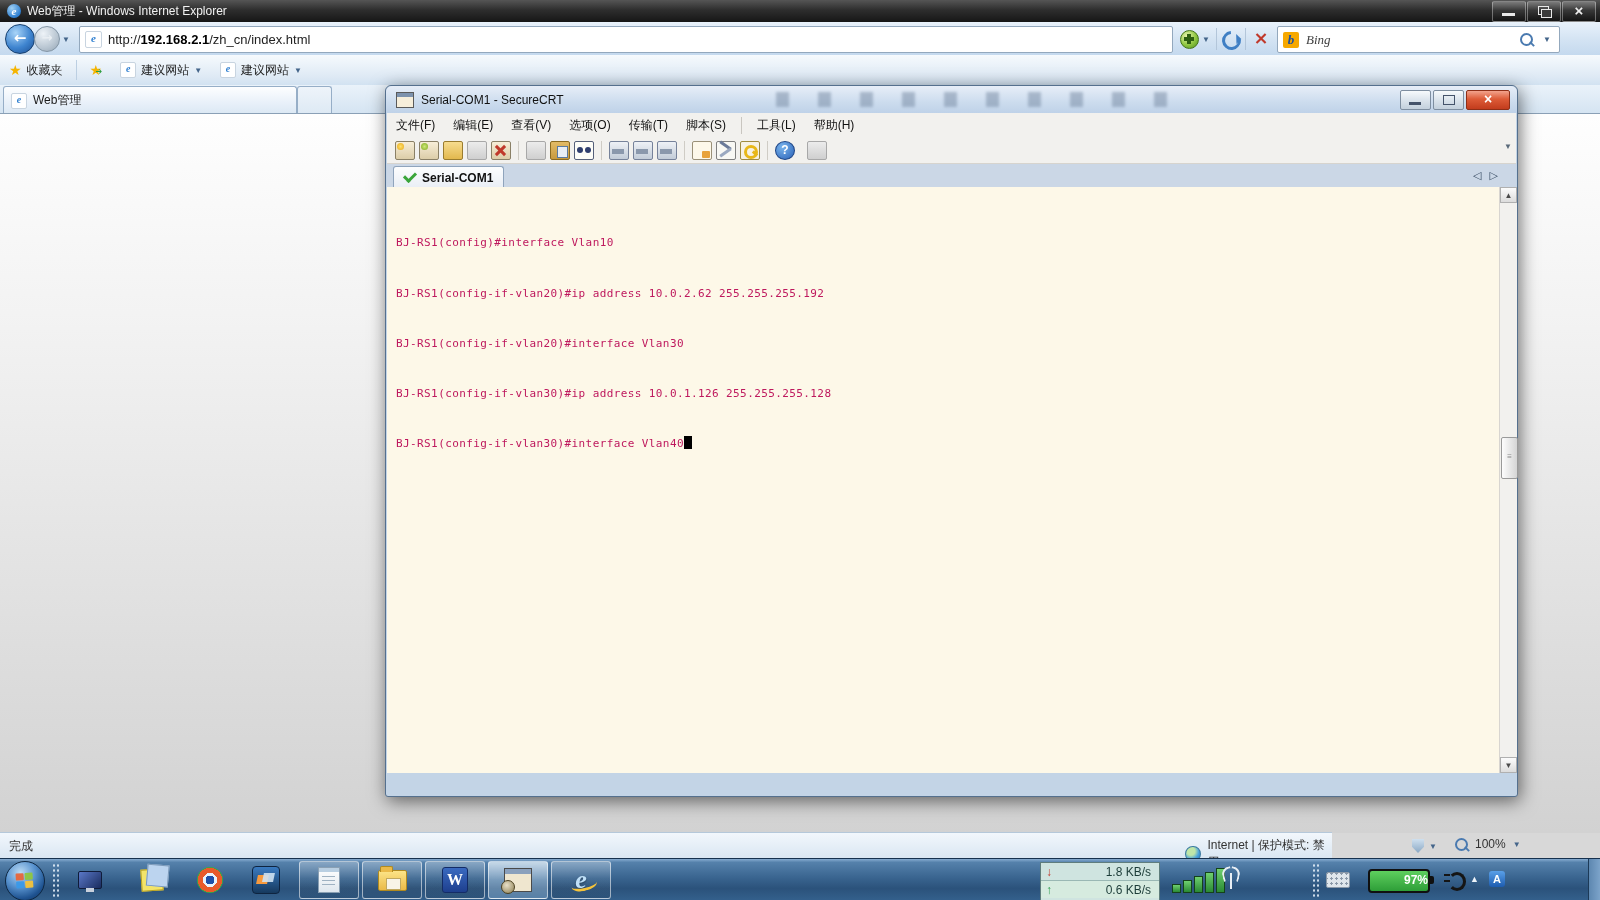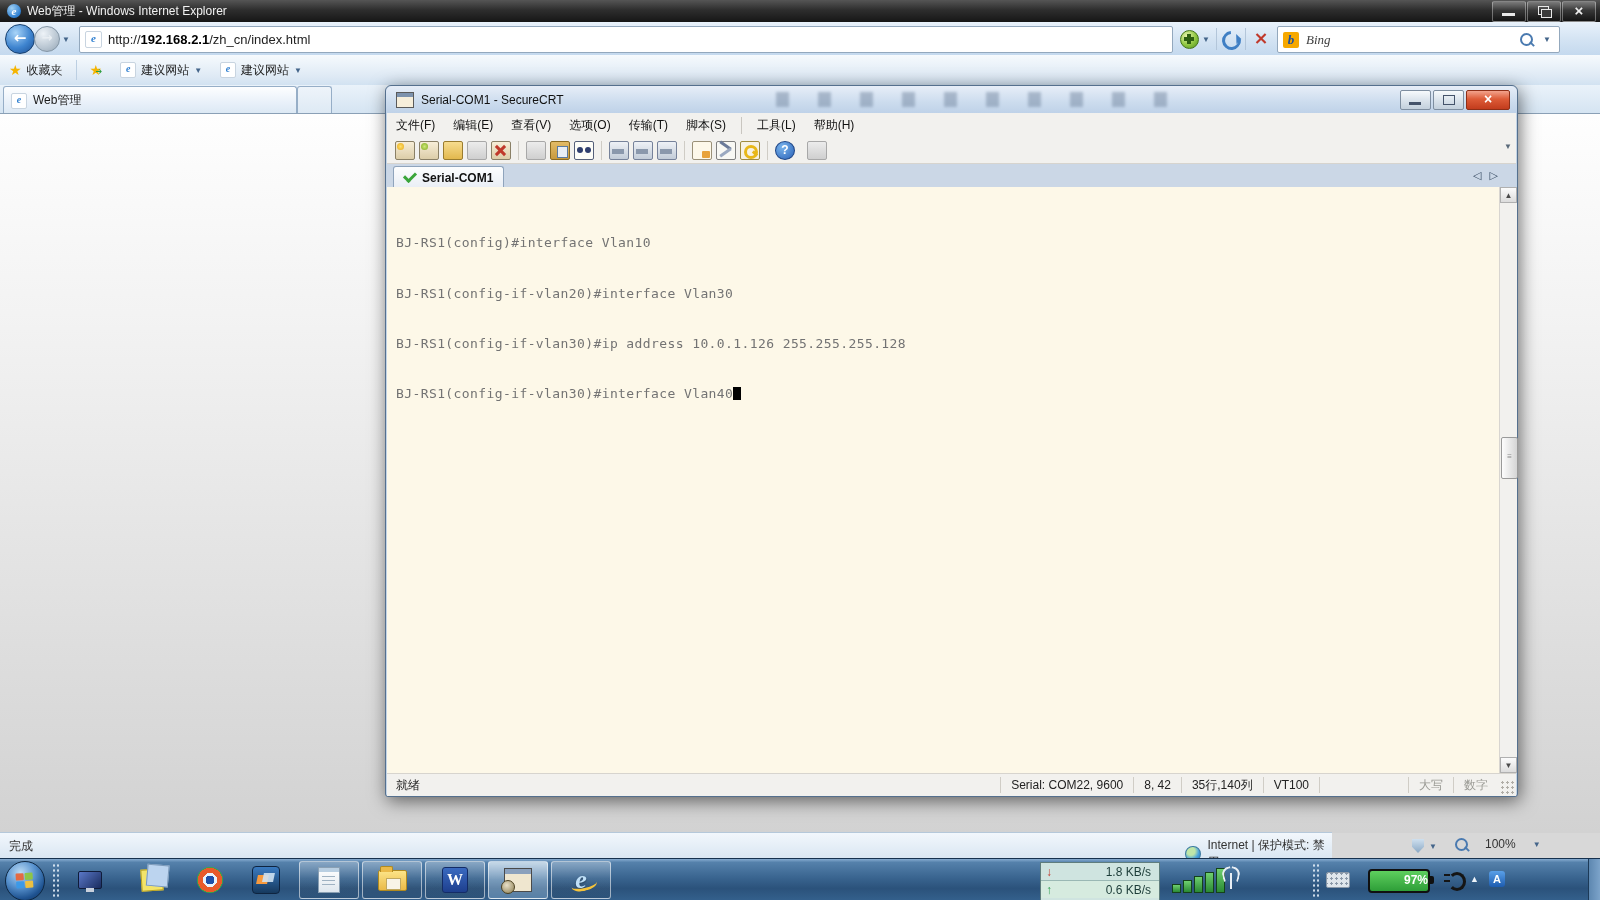--- a/index.html
+++ b/index.html
@@ -83,21 +83,21 @@
     border-top:1px solid #8aa0b6;}
   .ie-statusbar{left:0;top:832px;width:1332px;height:26px;
     background:linear-gradient(#f2f7fc,#d9e6f2);border-top:1px solid #b5c8da;
     font-size:12px;color:#333;}
   .globe{width:14px;height:14px;border-radius:50%;
     background:radial-gradient(circle at 35% 30%,#bfe6a8 0 30%,#4aa3dd 60%,#2a6fa8);
     border:1px solid #3a7aa0;}
   .shield-sm{width:12px;height:14px;background:linear-gradient(#cfe0ef,#8aa8c4);
     clip-path:polygon(0 0,100% 0,100% 55%,50% 100%,0 55%);}
   .zonegrp{left:1185px;top:4px;display:flex;align-items:center;gap:7px;}
-  .zoomgrp{left:1455px;top:4px;display:flex;align-items:center;gap:17px;}
+  .zoomgrp{left:1455px;top:4px;display:flex;align-items:center;gap:7px;}
 
   
   .crt-window{left:385px;top:85px;width:1131px;height:710px;
     background:#c3d4e6;border:1px solid #55708e;border-radius:6px 6px 3px 3px;
     box-shadow:2px 4px 18px rgba(0,0,0,.55);}
   .crt-titlebar{left:0;top:0;width:100%;height:27px;border-radius:6px 6px 0 0;
     background:linear-gradient(#e7eef8,#ccdcee 60%,#bfd2e8);
     display:flex;align-items:center;font-size:12px;color:#111;}
   .crt-ico{width:16px;height:14px;margin:0 7px 0 10px;background:#f6eedb;border:1px solid #5a5a5a;position:relative;}
   .crt-ico::before{content:"";position:absolute;left:0;top:0;width:100%;height:4px;background:#7d92ad;}
@@ -153,22 +153,22 @@
     border-bottom:1px solid #9fb2c8;}
   .crt-tab{left:6px;top:2px;height:21px;padding:0 10px;border:1px solid #8fa4bc;border-bottom:none;
     border-radius:3px 3px 0 0;background:linear-gradient(#fcfdfe,#e9eef5);
     display:flex;align-items:center;gap:6px;font:bold 12px "Liberation Sans",sans-serif;color:#111;}
   .checkmark{width:9px;height:5px;border-left:3px solid #3aa53a;border-bottom:3px solid #3aa53a;
     transform:rotate(-45deg);margin-top:-3px;}
   .tab-arrows{right:10px;top:5px;font-size:11px;color:#33475e;letter-spacing:8px;}
 
   .crt-terminal{left:1px;top:101px;width:1112px;height:586px;background:#fdf8e8;
     border-right:1px solid #aab8c8;overflow:hidden;
-    font-family:"DejaVu Sans Mono","Liberation Mono",monospace;font-size:13px;
-    line-height:16.7px;color:#737373;letter-spacing:.4px;}
+    font-family:"DejaVu Sans Mono","Liberation Mono",monospace;font-size:11px;
+    line-height:16.7px;color:#be185d;letter-spacing:.4px;}
   .termpad{padding:15px 0 0 9px;white-space:pre;}
   .cursor{display:inline-block;width:8px;height:13px;background:#000;vertical-align:-2px;}
   .crt-scroll{left:1113px;top:101px;width:17px;height:586px;background:#f2f1ee;border-left:1px solid #d8d5d0;}
   .sc-arrow{left:0;width:17px;height:16px;background:linear-gradient(#fcfcfc,#dcdcdc);
     border:1px solid #b0b0b0;box-sizing:border-box;text-align:center;font-size:8px;color:#4a4a4a;line-height:15px;}
   .sc-thumb{left:1px;top:250px;width:15px;height:40px;background:linear-gradient(90deg,#fdfdfd,#d5d5d5);
     border:1px solid #9a9a9a;border-radius:2px;text-align:center;font-size:8px;color:#8a8a8a;line-height:38px;}
 
   .crt-statusbar{left:1px;top:687px;width:1129px;height:22px;background:#f2f1ee;
     border-top:1px solid #d7d4ce;display:flex;align-items:center;font-size:12px;color:#222;}
@@ -399,43 +399,33 @@
       <div class="abs crt-tab">
         <span class="checkmark"></span>
         <span>Serial-COM1</span>
       </div>
       <div class="abs tab-arrows">◁▷</div>
     </div>
 
     <div class="abs crt-terminal">
       <div class="termpad">
         <div>BJ-RS1(config)#interface Vlan10</div>
+        <div>BJ-RS1(config-if-vlan20)#ip address 10.0.2.62 255.255.255.192</div>
         <div>BJ-RS1(config-if-vlan20)#interface Vlan30</div>
         <div>BJ-RS1(config-if-vlan30)#ip address 10.0.1.126 255.255.255.128</div>
         <div><span>BJ-RS1(config-if-vlan30)#interface Vlan40</span><span class="cursor"></span></div>
       </div>
     </div>
 
     <div class="abs crt-scroll">
       <div class="abs sc-arrow" style="top:0;">▲</div>
       <div class="abs sc-thumb">≡</div>
       <div class="abs sc-arrow" style="bottom:0;">▼</div>
     </div>
 
-    <div class="abs crt-statusbar">
-      <span class="st-ready">就绪</span>
-      <span class="st-cell">Serial: COM22, 9600</span>
-      <span class="st-cell">8, 42</span>
-      <span class="st-cell">35行,140列</span>
-      <span class="st-cell">VT100</span>
-      <span class="st-cell" style="width:68px;"></span>
-      <span class="st-cell st-dim">大写</span>
-      <span class="st-cell st-dim">数字</span>
-      <span class="st-grip"></span>
-    </div>
   </div>
 
   <div class="abs taskbar">
     <div class="abs orb">
       <span class="flag">
         <span class="f1"></span>
           <span class="f2"></span>
           <span class="f3"></span>
           <span class="f4"></span>
       </span>

